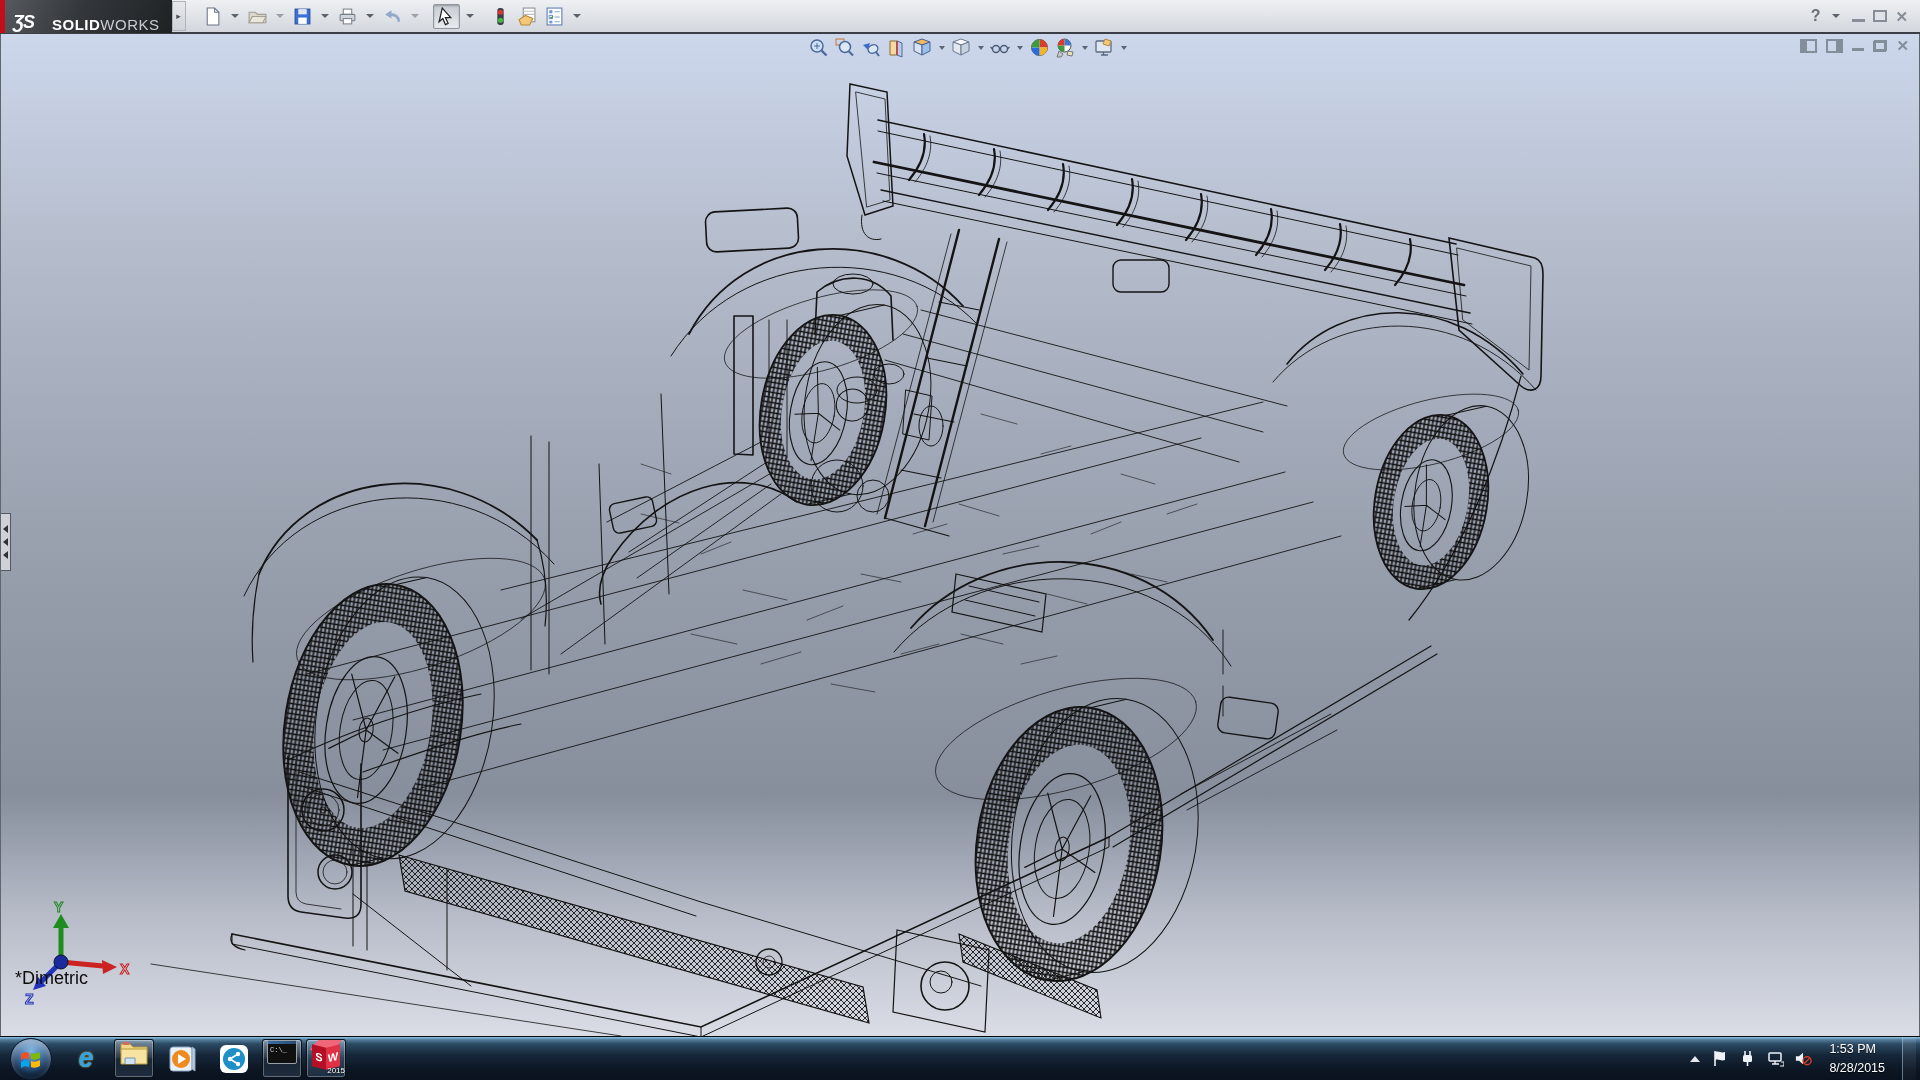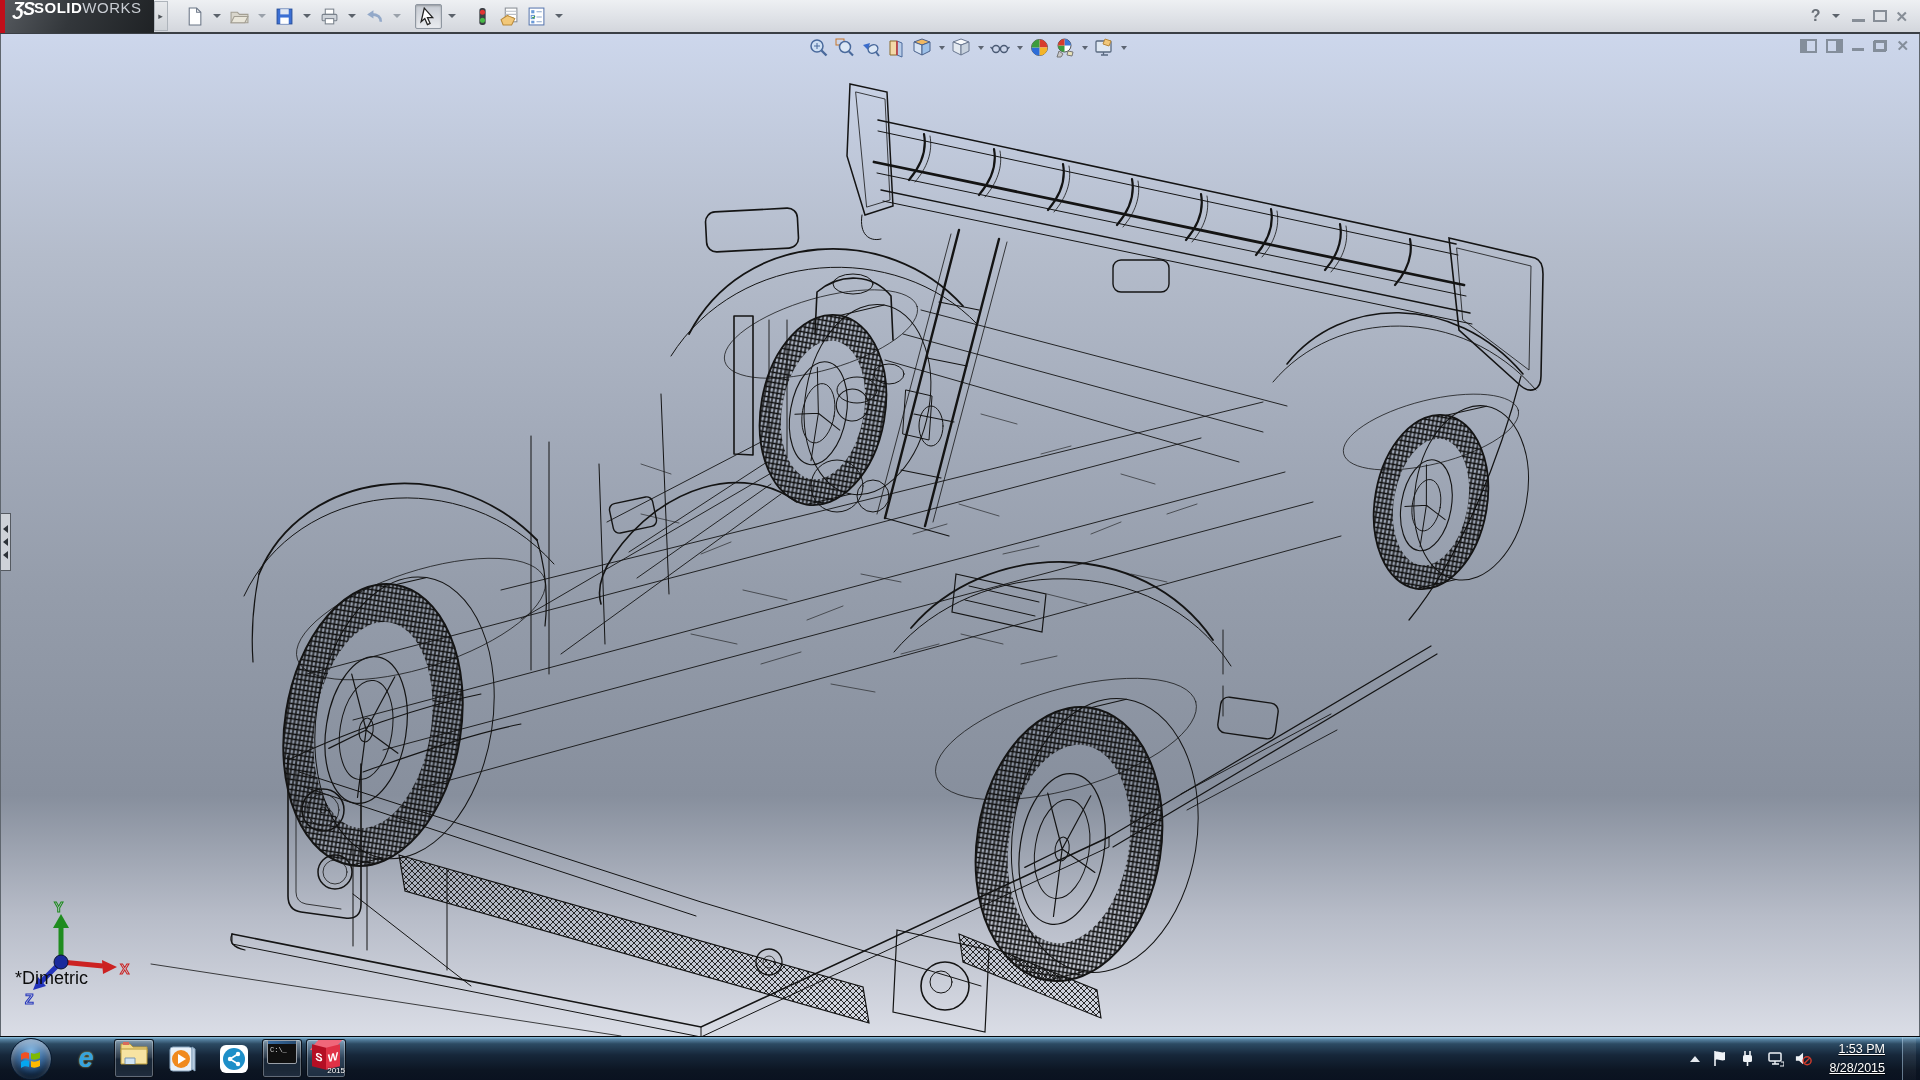--- a/index.html
+++ b/index.html
@@ -5,21 +5,21 @@
   * { margin:0; padding:0; box-sizing:border-box; }
   html,body { width:1920px; height:1080px; overflow:hidden;
     font-family:"Liberation Sans", sans-serif; background:#000; }
   .screen { width:1920px; height:1080px; display:flex; flex-direction:column; }
 
   
   .titlebar { position:relative; height:34px; flex:0 0 34px; display:flex; align-items:center;
     background:linear-gradient(180deg,#eef0f3 0%,#dfe2e7 55%,#d3d6dc 100%);
     border-bottom:2px solid #3a3f45; }
   .red-strip { width:5px; height:34px; background:#c20e1a; }
-  .logo-panel { height:34px; padding:0 12px 0 8px; display:flex; align-items:flex-start; gap:0;
+  .logo-panel { height:34px; padding:0 12px 0 8px; display:flex; align-items:flex-end; gap:18px;
     background:linear-gradient(115deg,#565a5f 0%,#33373b 45%,#1f2225 100%); color:#fff; }
   .logo-mark { font-size:18px; font-style:italic; font-weight:bold; letter-spacing:-1px; }
   .logo-name { font-size:15px; letter-spacing:.5px; }
   .logo-name b { font-weight:bold; }
   .logo-name span { font-weight:normal; color:#c9cdd3; }
   .logo-expand { width:14px; height:30px; display:flex; align-items:center; justify-content:center;
     background:linear-gradient(180deg,#e7e9ec,#cfd3d8); border:1px solid #aeb4bb; color:#4a4f55; font-size:9px; }
   .main-toolbar { display:flex; align-items:center; gap:2px; margin-left:14px; }
   .tool-btn { display:flex; align-items:center; padding:2px 3px; border-radius:2px; }
   .tool-btn svg { width:19px; height:19px; }
@@ -97,21 +97,21 @@
     transform:skewY(-14deg); display:flex; align-items:center; justify-content:center;
     color:#fff; font-weight:bold; font-size:11px; }
   .sw-face-t { position:absolute; left:3px; top:0px; width:24px; height:10px; background:#f0677a;
     transform:rotate(0deg) skewX(-40deg); }
   .sw-year { position:absolute; right:-4px; bottom:-3px; color:#fff; font-size:8px; font-weight:normal;
     text-shadow:0 0 2px #000; }
   .tray { margin-left:auto; display:flex; align-items:center; gap:11px; padding-right:4px; }
   .tray svg { width:17px; height:17px; }
   .chevron-up { width:0; height:0; border-left:5px solid transparent; border-right:5px solid transparent;
     border-bottom:6px solid #e4e9ee; }
-  .clock { color:#fff; font-size:12.5px; text-align:right; line-height:1.45; padding:0 6px; text-shadow:0 1px 1px rgba(0,0,0,.7);text-decoration:underline; }
+  .clock { color:#fff; font-size:12.5px; text-align:left; line-height:1.45; padding:0 6px; text-shadow:0 1px 1px rgba(0,0,0,.7); }
   .show-desktop { width:14px; height:44px; border-left:1px solid rgba(170,200,225,.55);
     background:linear-gradient(180deg,rgba(255,255,255,.1),rgba(255,255,255,.02)); }
 </style>
 </head>
 <body>
 
 <div class="screen">
 
   <header class="titlebar">
     <div class="red-strip"></div>

